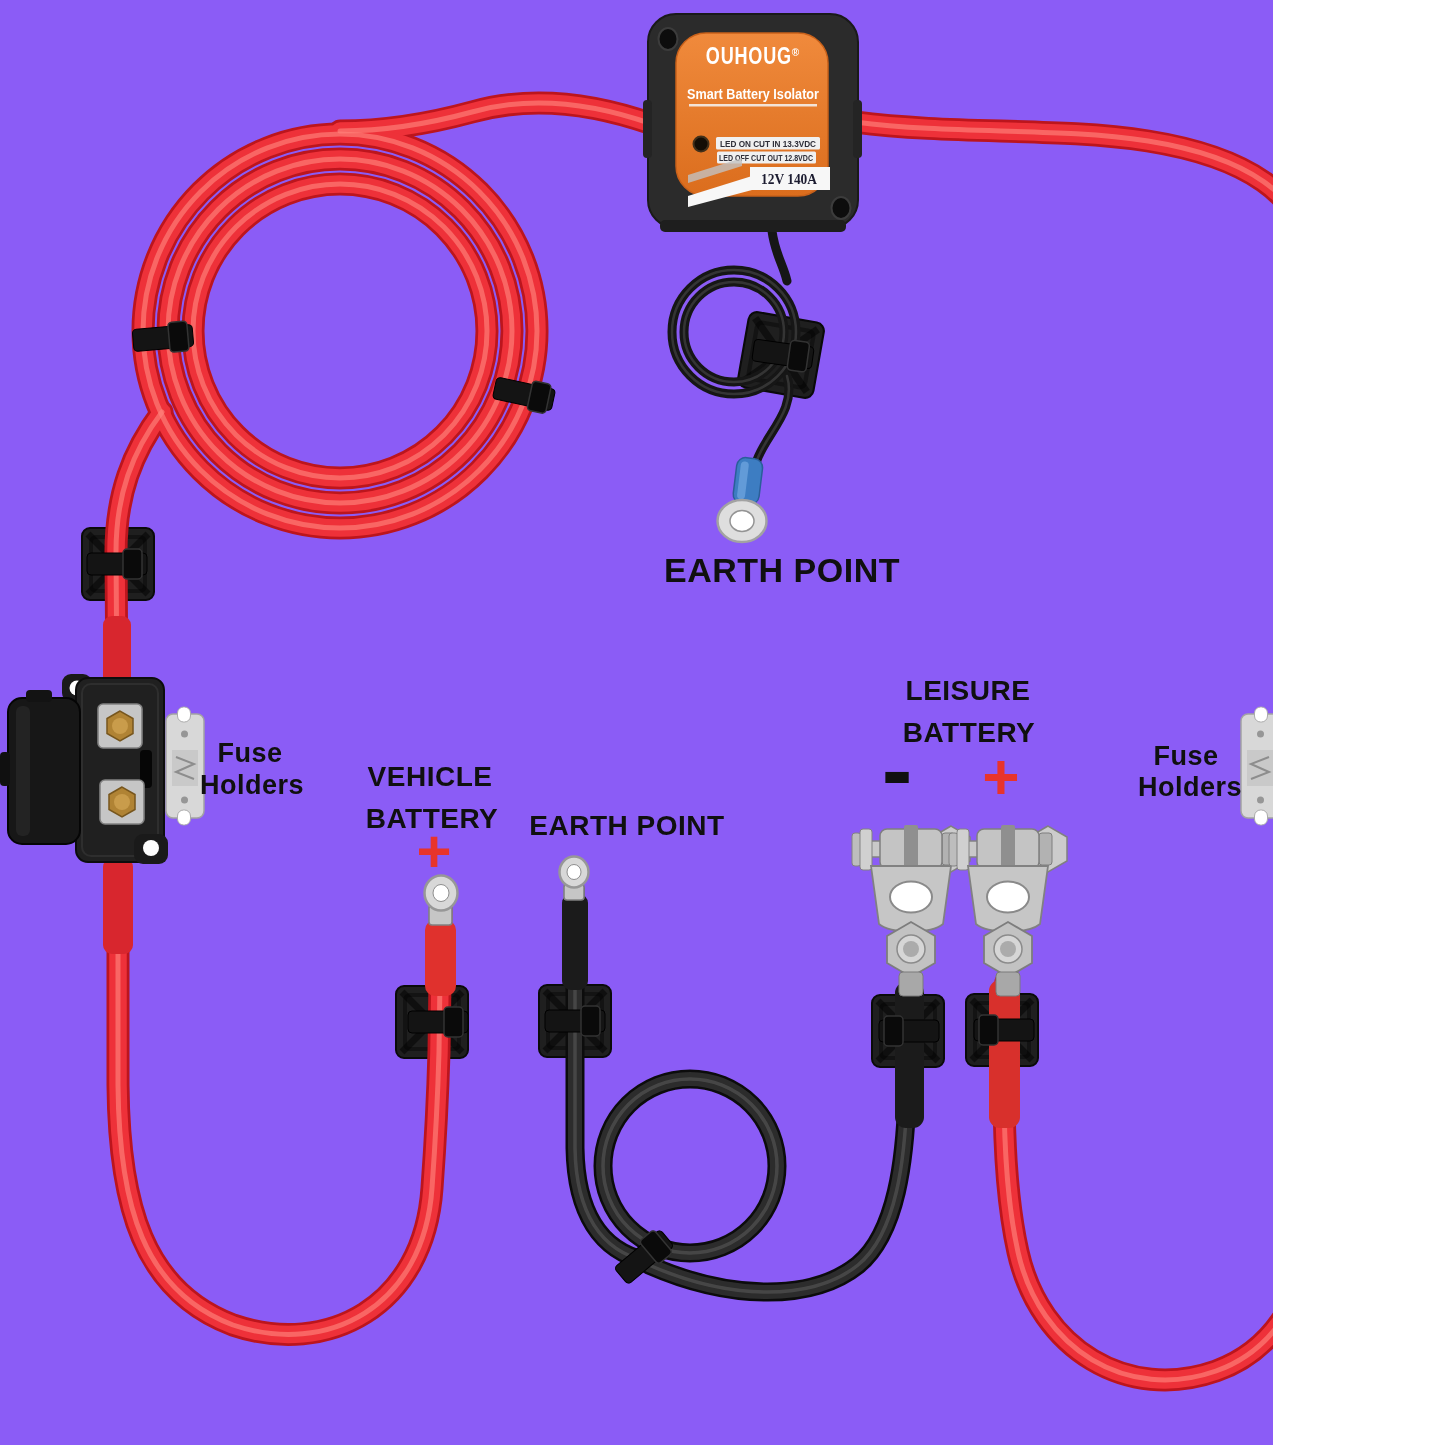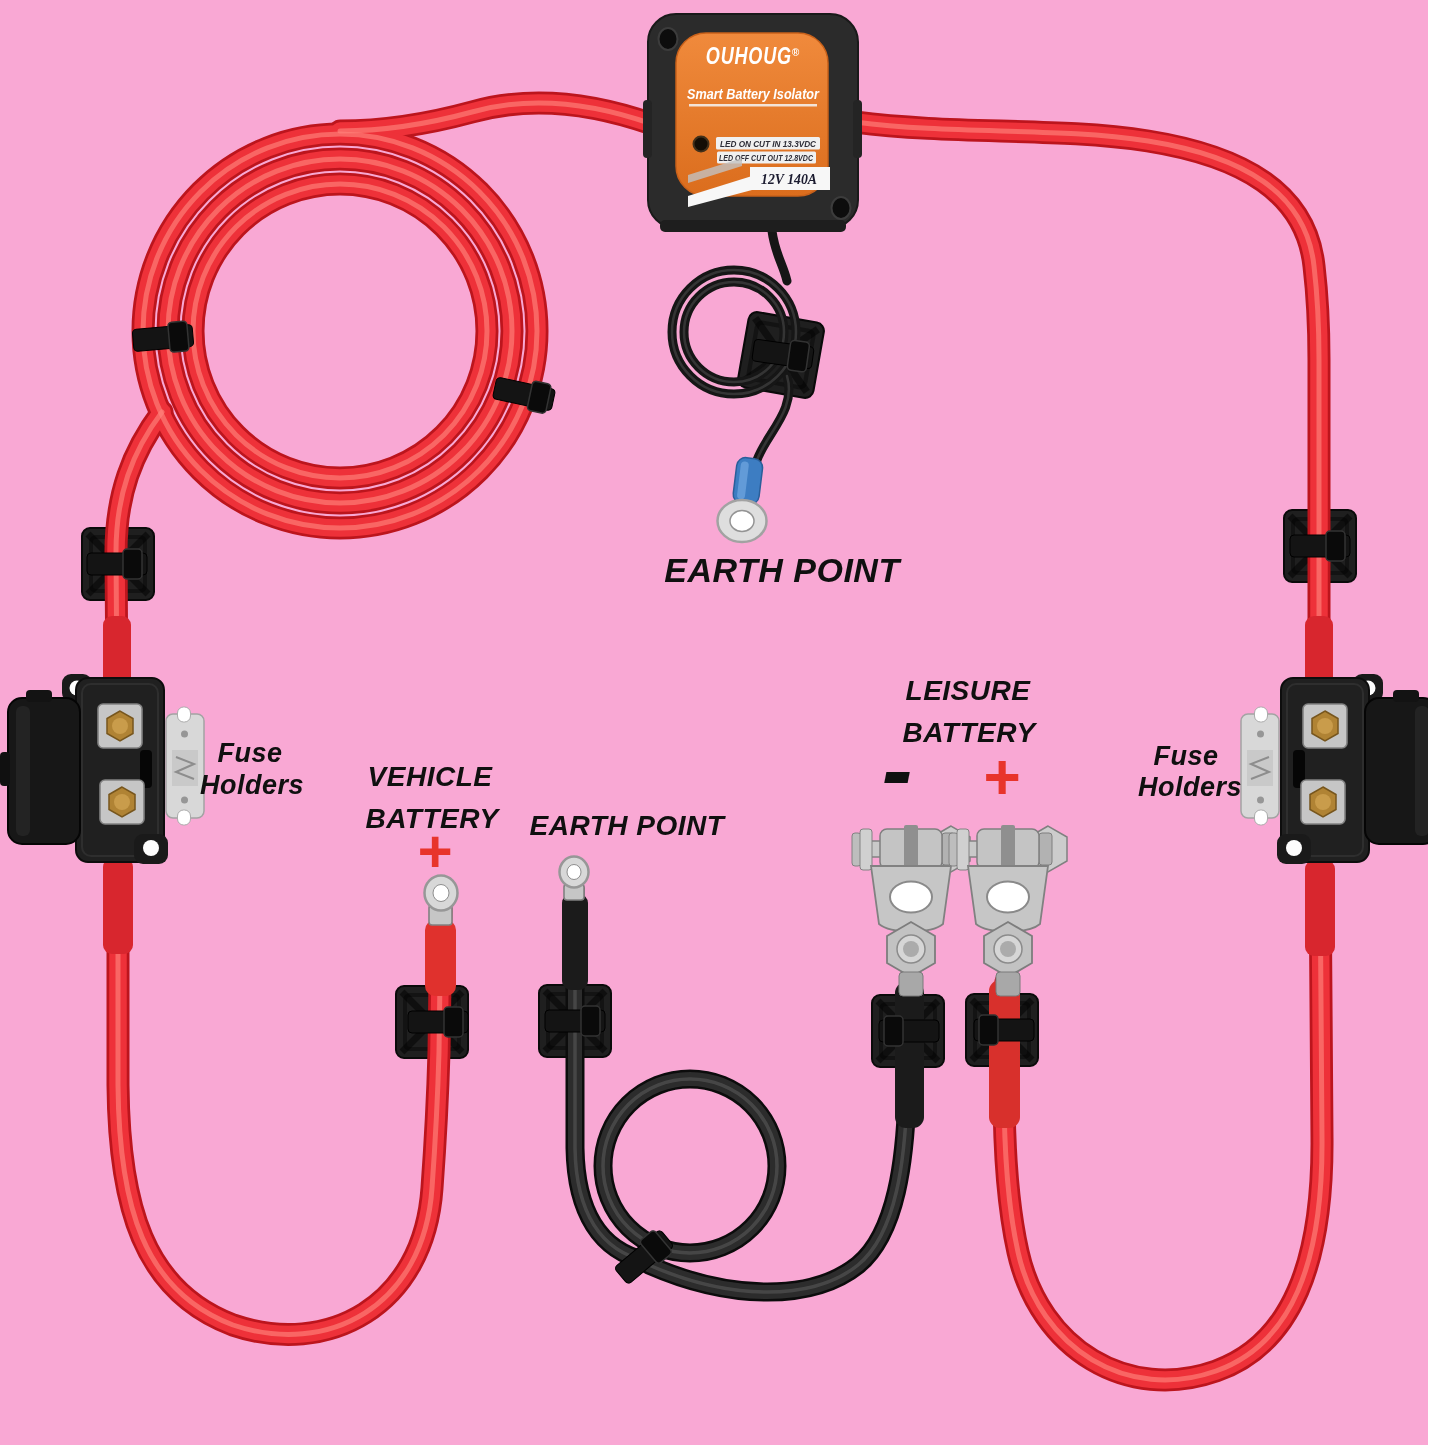--- a/index.html
+++ b/index.html
@@ -1,16 +1,16 @@
 <!DOCTYPE html>
 <html><head>
 <meta charset="utf-8">
 <style>
   html,body{margin:0;padding:0;background:#ffffff;}
-  .stage{width:1428px;height:1445px;position:relative;background:#f9a8d4;overflow:hidden;font-style:italic;}
+  .stage{width:1273px;height:1445px;position:relative;background:#8b5cf6;overflow:hidden;}
   svg{display:block;}
   text{font-family:"Liberation Sans",sans-serif;}
   .lbl{font-weight:bold;fill:#101010;text-anchor:middle;letter-spacing:0.5px;}
   .plus{font-weight:bold;fill:#e8342b;text-anchor:middle;}
   .minus{font-weight:bold;fill:#101010;text-anchor:middle;}
   .iso-brand{font-weight:bold;fill:#ffffff;text-anchor:middle;font-size:23px;letter-spacing:1px;}
   .iso-title{font-weight:bold;fill:#ffffff;text-anchor:middle;font-size:14px;}
   .iso-strip-txt{font-weight:bold;fill:#2e2e38;text-anchor:middle;font-size:9px;}
   .iso-rating{font-family:"Liberation Serif",serif;font-weight:bold;fill:#1c1c30;text-anchor:middle;font-size:14.5px;}
   .red-base{fill:none;stroke:#bc151d;stroke-width:23;stroke-linecap:round;}

